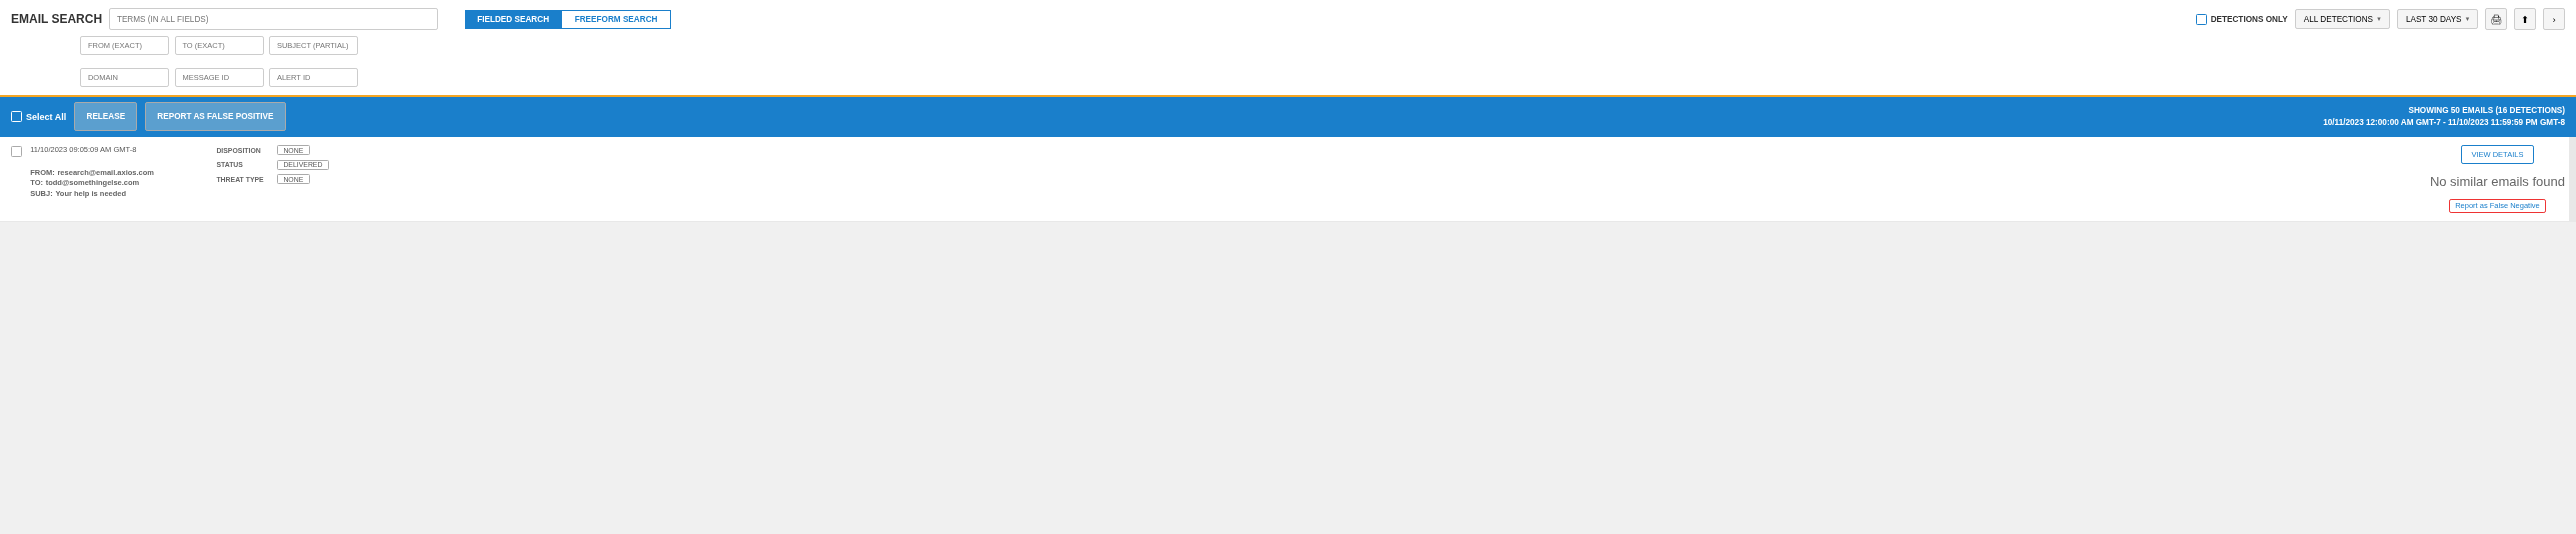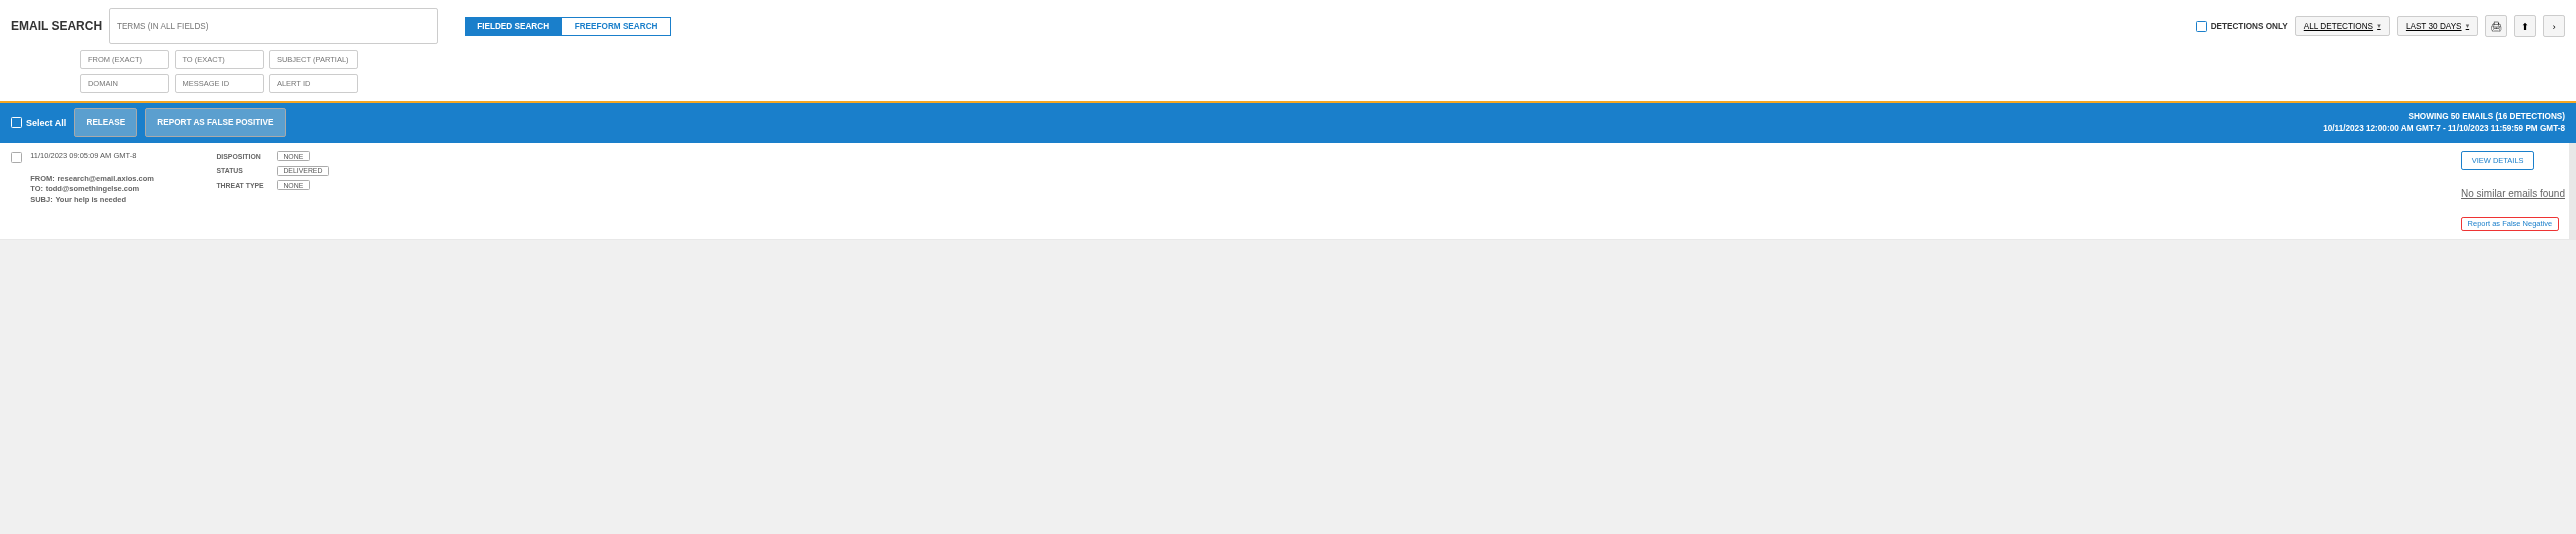--- a/index.html
+++ b/index.html
@@ -21,21 +21,21 @@
     .search-label {
       font-weight: bold;
       font-size: 12px;
       color: #333;
       white-space: nowrap;
     }
 
     .search-input-main {
       flex: 1;
       max-width: 329px;
-      height: 36px;
+      height: 22px;
       border: 0.7px solid #ccc;
       border-radius: 2.1px;
       padding: 0 6.9px;
       font-size: 8.2px;
       color: #999;
       background: #fff;
     }
 
     .tab-group {
       display: flex;
@@ -92,41 +92,40 @@
       height: 20.6px;
       padding: 0 8.2px;
       border: 0.7px solid #ccc;
       background: #f5f5f5;
       font-size: 8.2px;
       cursor: pointer;
       border-radius: 2.1px;
       display: flex;
       align-items: center;
       gap: 4.1px;
-      text-decoration: underline;
     }
 
     .icon-btn {
       width: 22px;
       height: 22px;
       border: 0.7px solid #ccc;
       background: #f5f5f5;
       cursor: pointer;
       border-radius: 2.1px;
       display: flex;
       align-items: center;
       justify-content: center;
       font-size: 9.6px;
     }
 
     .search-row2 {
       display: flex;
       align-items: center;
       gap: 5.5px;
-      margin-bottom: 5px;
+      margin-bottom: 13px;
       padding-left: 69px;
     }
 
     .field-input {
       height: 19px;
       border: 0.7px solid #ccc;
       border-radius: 2.1px;
       padding: 0 6.9px;
       font-size: 7.5px;
       color: #999;
@@ -272,40 +271,39 @@
 
     .field-tag.delivered {
       border: 0.7px solid #aaa;
       color: #555;
     }
 
     .email-right {
       margin-left: auto;
       display: flex;
       flex-direction: column;
-      align-items: flex-start;
-      gap: 18px;
+      align-items: center;
+      gap: 10px;
     }
 
     .view-details-btn {
       height: 19px;
       padding: 0 9.6px;
       border: 0.7px solid #1a7fcb;
       background: #fff;
       color: #1a7fcb;
       font-size: 7.5px;
       cursor: pointer;
       border-radius: 2.1px;
     }
 
     .no-similar {
-      font-size: 10px;
+      font-size: 13px;
       color: #666;
       text-align: right;
-      text-decoration: underline;
     }
 
     .report-false-neg {
       font-size: 7.5px;
       color: #1a7fcb;
       cursor: pointer;
       border: 0.7px solid #e33;
       padding: 1.4px 5.5px;
       border-radius: 2.1px;
       background: #fff;

